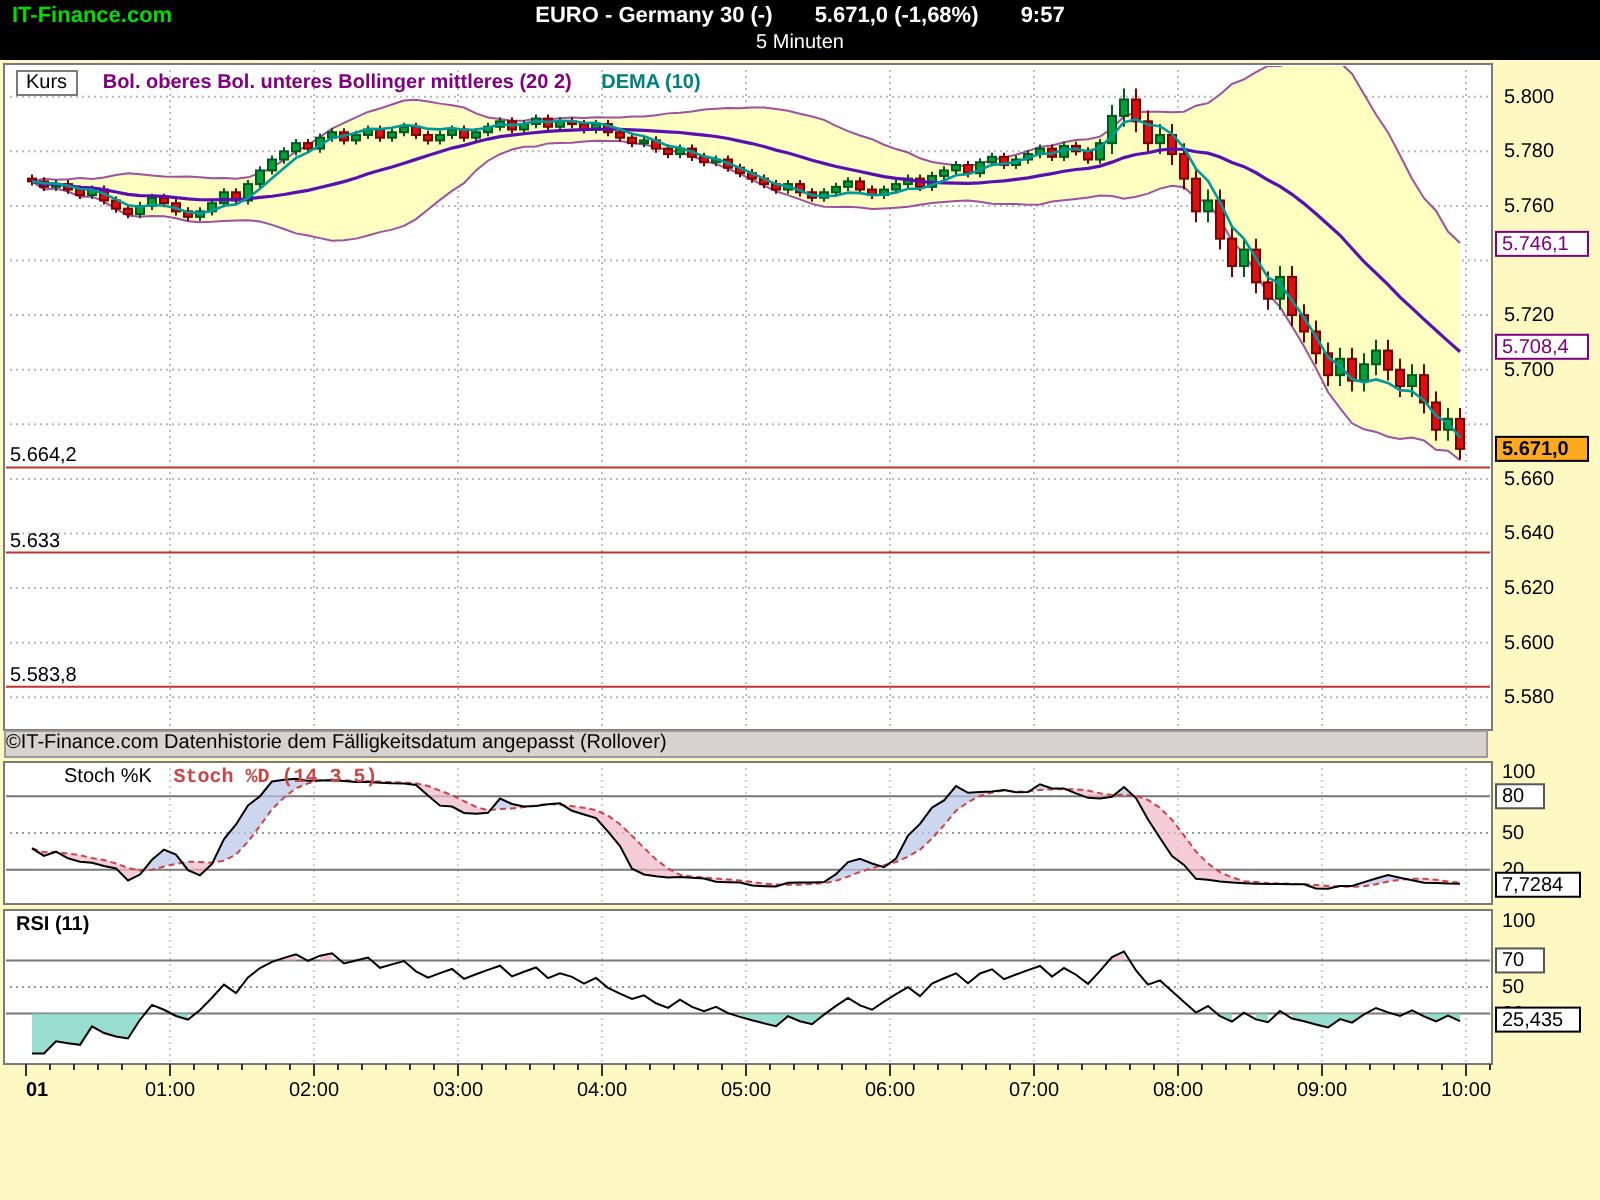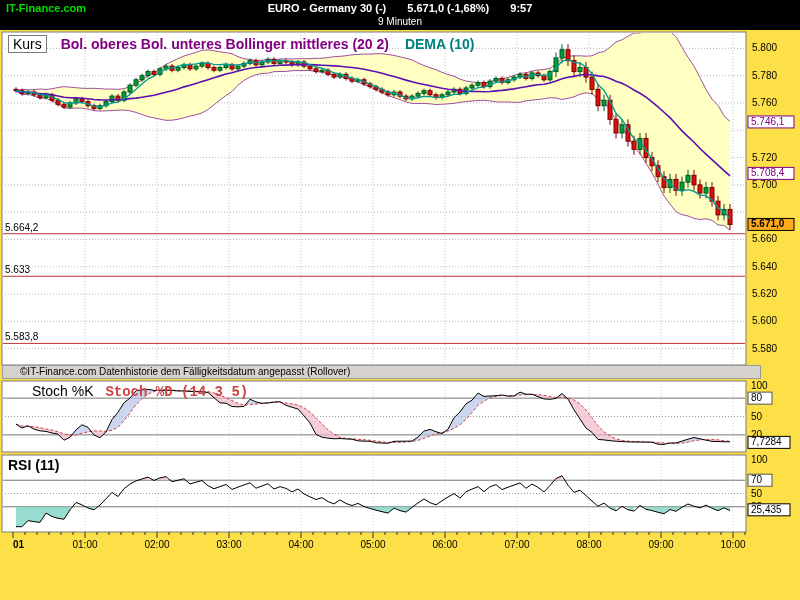--- a/index.html
+++ b/index.html
@@ -1,49 +1,49 @@
 <!DOCTYPE html>
 <html><head>
 <meta charset="utf-8">
 <style>
   html,body{margin:0;padding:0;}
-  .screen{position:relative;width:800px;height:600px;background:#fde047;overflow:hidden;
+  .screen{position:relative;width:800px;height:600px;background:#fef9c3;overflow:hidden;
           font-family:"Liberation Sans",sans-serif;}
   .topbar{position:absolute;left:0;top:0;width:800px;height:30px;background:#000;}
   .brand{position:absolute;left:6px;top:2px;color:#00dd00;font-weight:bold;font-size:11px;}
   .title-line{position:absolute;left:0;top:2px;width:100%;text-align:center;color:#fff;
               font-weight:bold;font-size:11px;}
   .title-line span{margin:0 9px;}
   .interval{position:absolute;left:0;top:16px;width:100%;text-align:center;color:#fff;font-size:10px;}
   svg#chart{position:absolute;left:0;top:30px;}
-  .overlay{position:absolute;pointer-events:none;font-size:14px;white-space:nowrap;}
+  .overlay{position:absolute;pointer-events:none;font-size:10px;white-space:nowrap;}
   .legend-main{left:8px;top:36px;}
   .kurs-box{background:#fff;border:1px solid #7a7a7a;padding:0 4px;color:#000;}
   .boll-lbl{color:#800080;font-weight:bold;margin-left:10px;}
   .dema-lbl{color:#008080;font-weight:bold;margin-left:12px;}
   .legend-stoch{left:8px;top:383px;}
   .stoch-k{color:#000;font-weight:normal;margin-left:24px;}
   .stoch-d{color:#cc4444;font-weight:bold;margin-left:8px;font-family:Liberation Mono, monospace;}
   .legend-rsi{left:8px;top:457px;color:#000;font-weight:bold;}
   .copybar{position:absolute;left:2px;top:365px;width:740px;height:12px;background:#d6d3ce;
-           border:1px solid #9a9a9a;font-size:10px;line-height:12px;padding-left:17px;color:#000;}
+           border:1px solid #9a9a9a;font-size:10px;line-height:12px;padding-left:0;color:#000;}
 </style>
 </head>
 <body>
 
 <div class="screen">
 
   <div class="topbar">
     <span class="brand">IT-Finance.com</span>
     <div class="title-line">
       <span>EURO - Germany 30 (-)</span>
       <span>5.671,0 (-1,68%)</span>
       <span>9:57</span>
     </div>
-    <div class="interval">9 Minuten</div>
+    <div class="interval">5 Minuten</div>
   </div>
 
   <svg id="chart" width="800" height="570">
       <rect x="2" y="2" width="744" height="333" fill="#ffffff" stroke="#7a7a7a"></rect>
       <rect x="2" y="351" width="744" height="71" fill="#ffffff" stroke="#7a7a7a"></rect>
       <rect x="2" y="425" width="744" height="77" fill="#ffffff" stroke="#7a7a7a"></rect>
       <defs>
         <clipPath id="cm">
           <rect x="3" y="3" width="742" height="331"></rect>
         </clipPath>

